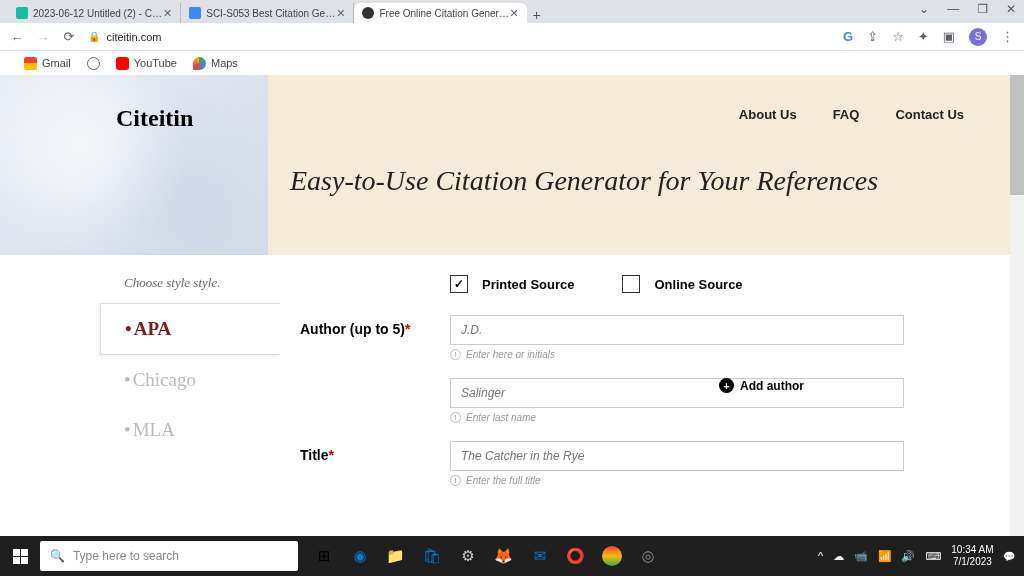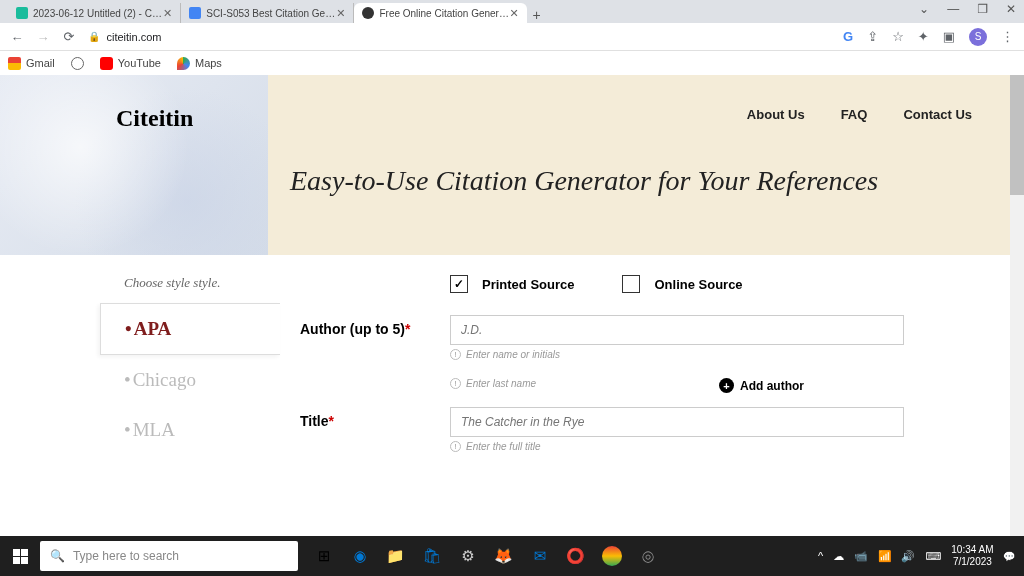--- a/index.html
+++ b/index.html
@@ -17,34 +17,34 @@
 
 .addrbar{height:28px;background:#fff;display:flex;align-items:center;padding:0 10px;gap:12px;border-bottom:1px solid #e0e0e0}
 .nav-ic{color:#5f6368;font-size:13px;width:14px;text-align:center;cursor:pointer}
 .nav-ic.disabled{color:#bbb}
 .url{display:flex;align-items:center;flex:1;font-size:11px;color:#202124;gap:6px}
 .lock{font-size:10px;color:#5f6368}
 .right-ic{display:flex;gap:14px;align-items:center;color:#5f6368;font-size:13px}
 .right-ic span{cursor:pointer}
 .avatar{width:18px;height:18px;border-radius:50%;background:#7b6fdb;color:#fff;font-size:10px;display:flex;align-items:center;justify-content:center}
 
-.bookbar{height:24px;background:#fff;display:flex;align-items:center;padding:0 8px;gap:16px;font-size:11px;color:#444}
+.bookbar{height:24px;background:#fff;display:flex;align-items:center;padding:0 24px;gap:16px;font-size:11px;color:#444}
 .bk{display:flex;align-items:center;gap:5px;cursor:pointer}
 .bk-ic{width:13px;height:13px;display:inline-block}
 
 .browser-viewport{position:absolute;top:75px;left:0;right:0;bottom:40px;overflow:hidden}
 .scrollbar{position:absolute;right:0;top:75px;bottom:40px;width:14px;background:#f1f1f1}
 .scroll-thumb{background:#c1c1c1;width:100%;height:120px}
 
 .hero{height:180px;background:#f4ecd8;display:flex;position:relative}
 .hero-left{width:268px;background:linear-gradient(135deg,#e8ecf4,#d4dce8);position:relative;overflow:hidden}
 .hero-left::before{content:"";position:absolute;inset:0;background:radial-gradient(circle at 30% 40%,rgba(255,255,255,.7),transparent 50%),radial-gradient(circle at 70% 70%,rgba(200,210,230,.6),transparent 50%)}
 .logo{position:absolute;top:30px;left:116px;font-family:Georgia,serif;font-weight:bold;font-size:24px;color:#000;z-index:2}
 .hero-right{flex:1;position:relative}
-.nav-links{position:absolute;top:32px;right:52px;display:flex;gap:36px;font-size:13px;font-weight:600;color:#222}
+.nav-links{position:absolute;top:32px;right:60px;display:flex;gap:36px;font-size:13px;font-weight:600;color:#222}
 .nav-links span{cursor:pointer}
 .hero-title{position:absolute;top:90px;left:22px;right:40px;font-family:Georgia,serif;font-style:italic;font-size:28px;font-weight:500;color:#222}
 
 .content{display:flex;padding:20px 40px 0 0}
 .sidebar{width:280px;padding-left:100px}
 .side-label{font-family:Georgia,serif;font-style:italic;font-size:13px;color:#666;margin-bottom:12px;padding-left:24px}
 .style-opt{padding:14px 24px;font-family:Georgia,serif;font-size:19px;color:#bbb;cursor:pointer}
 .style-opt.active{color:#7f1d1d;font-weight:bold;border:1px solid #ddd;border-right:none;background:#fff;box-shadow:-2px 2px 4px rgba(0,0,0,.05)}
 .style-opt::before{content:"•";margin-right:2px}
 
@@ -174,28 +174,29 @@
           <span>Online Source</span>
         </div>
       </div>
 
       <div class="field-row">
         <div class="field-label"><span>Author (up to 5)</span><span class="req">*</span></div>
         <div class="field-inputs">
           <input class="input" placeholder="J.D." style="">
           <div class="hint">
               <span class="hint-ic">!</span>
-              <span>Enter name or initials</span>
+              <span>Enter here or initials</span>
             </div>
         </div>
       </div>
 
       <div class="field-row author-row">
         <div class="field-label"></div>
         <div class="field-inputs">
+          <input class="input" placeholder="Salinger" style="">
           <div class="hint">
               <span class="hint-ic">!</span>
               <span>Enter last name</span>
             </div>
         </div>
         <div class="add-author">
           <span class="add-plus">+</span>
           <span>Add author</span>
         </div>
       </div>

